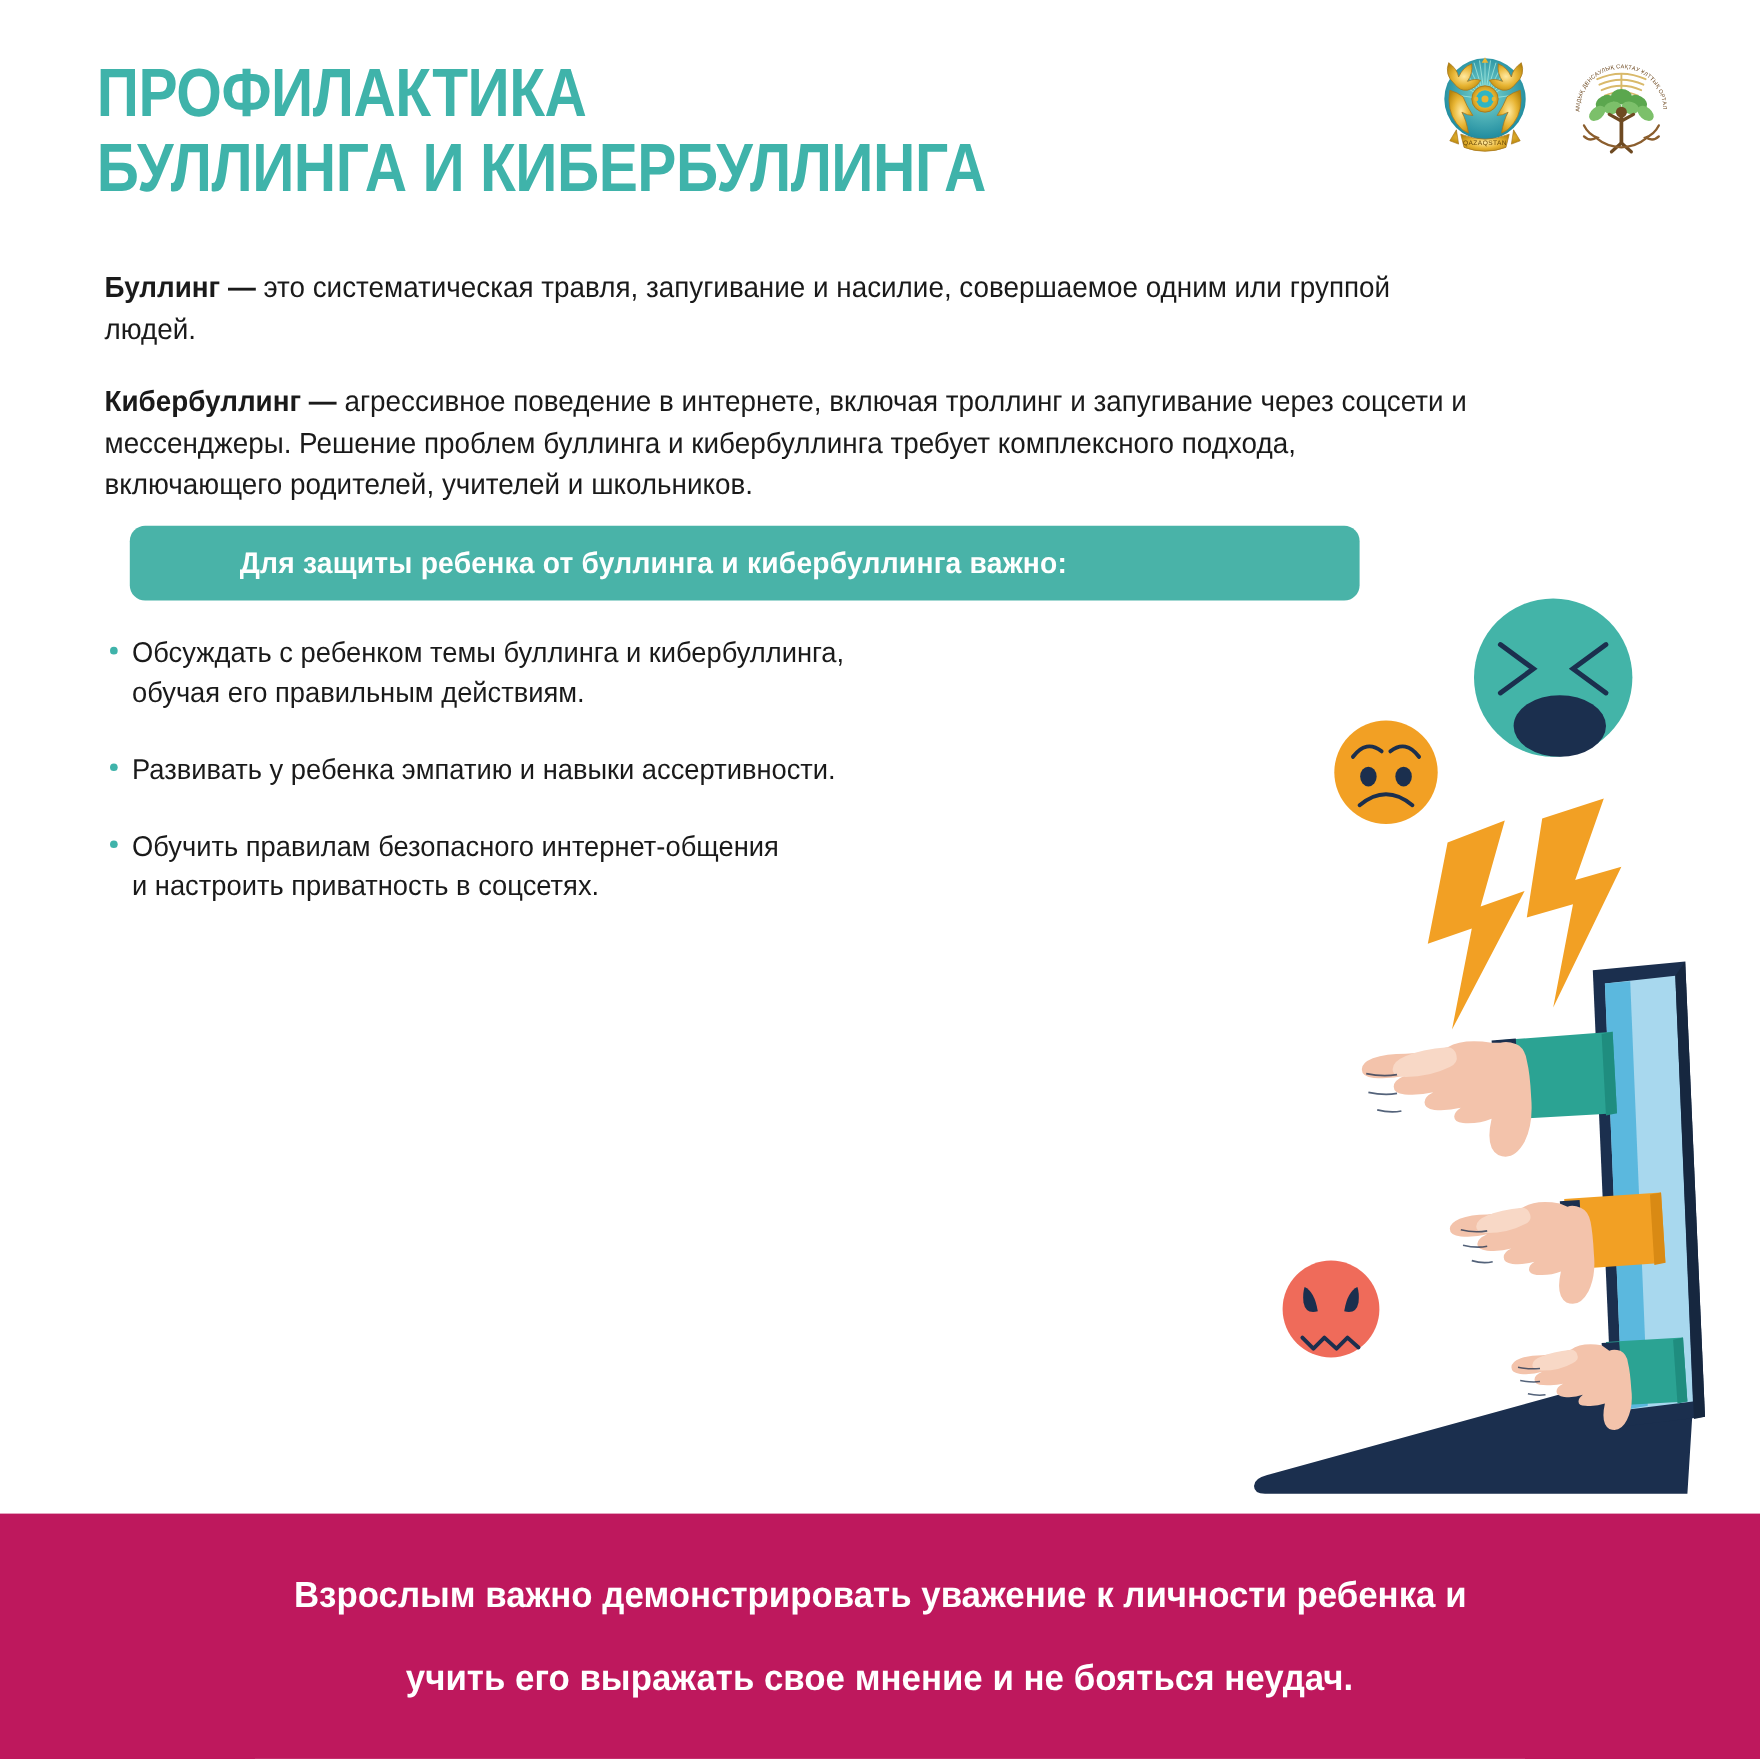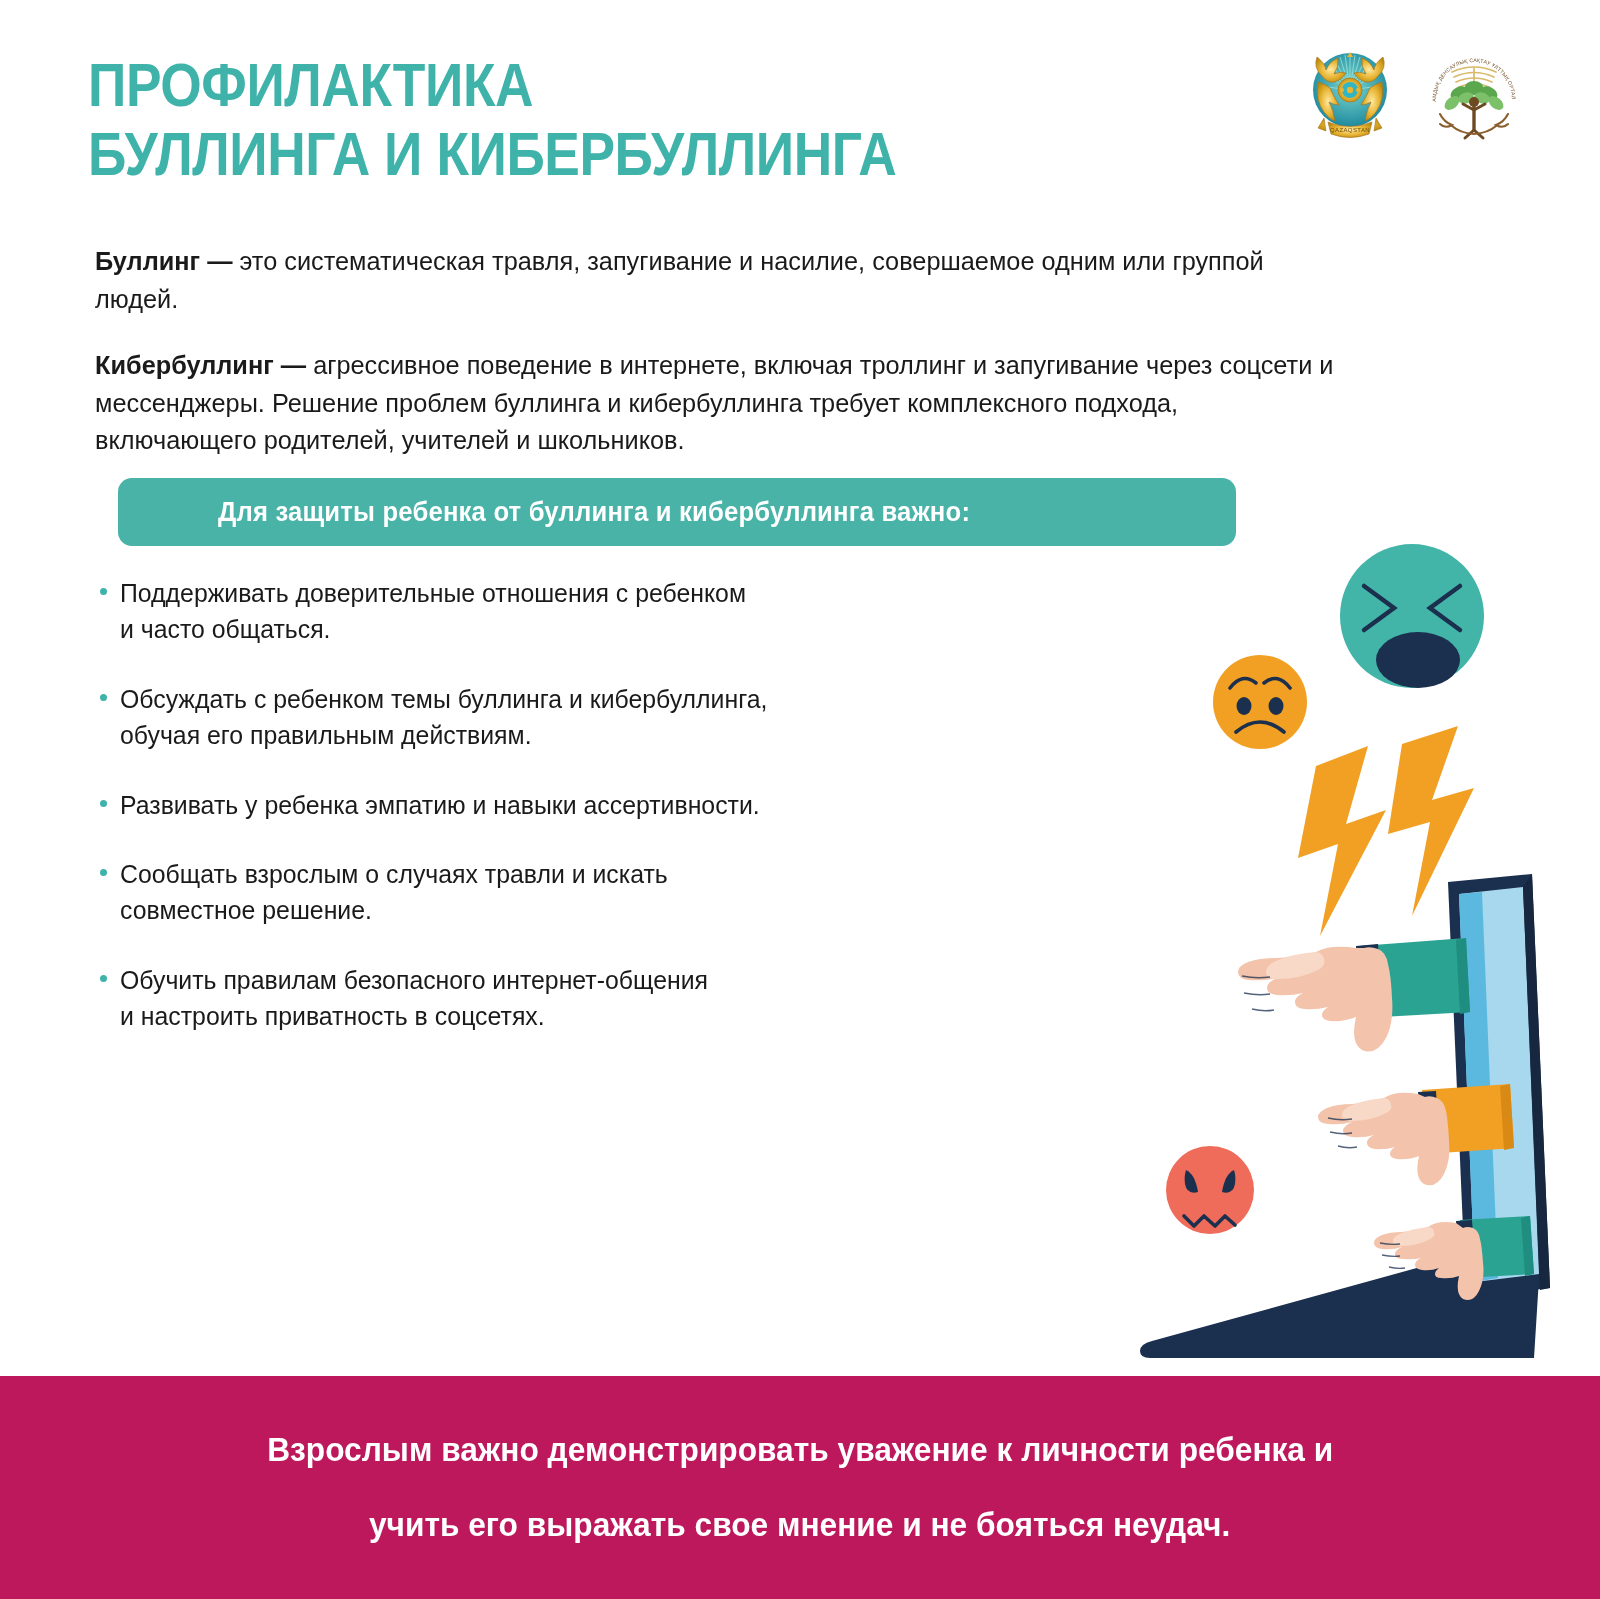--- a/index.html
+++ b/index.html
@@ -179,47 +179,33 @@
 <p class="para" id="para2"><b>Кибербуллинг —</b><span> агрессивное поведение в интернете, включая троллинг и запугивание через соцсети и мессенджеры. Решение проблем буллинга и кибербуллинга требует комплексного подхода, включающего родителей, учителей и школьников.</span></p>
 
 <div id="banner">
   <div id="banner-text">Для защиты ребенка от буллинга и кибербуллинга важно:</div>
 </div>
 
 <div id="bullets">
     <div class="bullet">
       <span class="dot"></span>
       <span class="btxt">
-        <span>Поддерживать доверительные отношения с ребенком</span>
-        <span>и часто общаться.</span>
-      </span>
-    </div>
-    <div class="bullet">
-      <span class="dot"></span>
-      <span class="btxt">
         <span>Обсуждать с ребенком темы буллинга и кибербуллинга,</span>
         <span>обучая его правильным действиям.</span>
       </span>
     </div>
     <div class="bullet">
       <span class="dot"></span>
       <span class="btxt">
         <span>Развивать у ребенка эмпатию и навыки ассертивности.</span>
       </span>
     </div>
     <div class="bullet">
       <span class="dot"></span>
       <span class="btxt">
-        <span>Сообщать взрослым о случаях травли и искать</span>
-        <span>совместное решение.</span>
-      </span>
-    </div>
-    <div class="bullet">
-      <span class="dot"></span>
-      <span class="btxt">
         <span>Обучить правилам безопасного интернет-общения</span>
         <span>и настроить приватность в соцсетях.</span>
       </span>
     </div>
   </div>
 
 <div id="art">
   <svg width="470" height="860" viewBox="0 0 470 860">
 
     <g>

